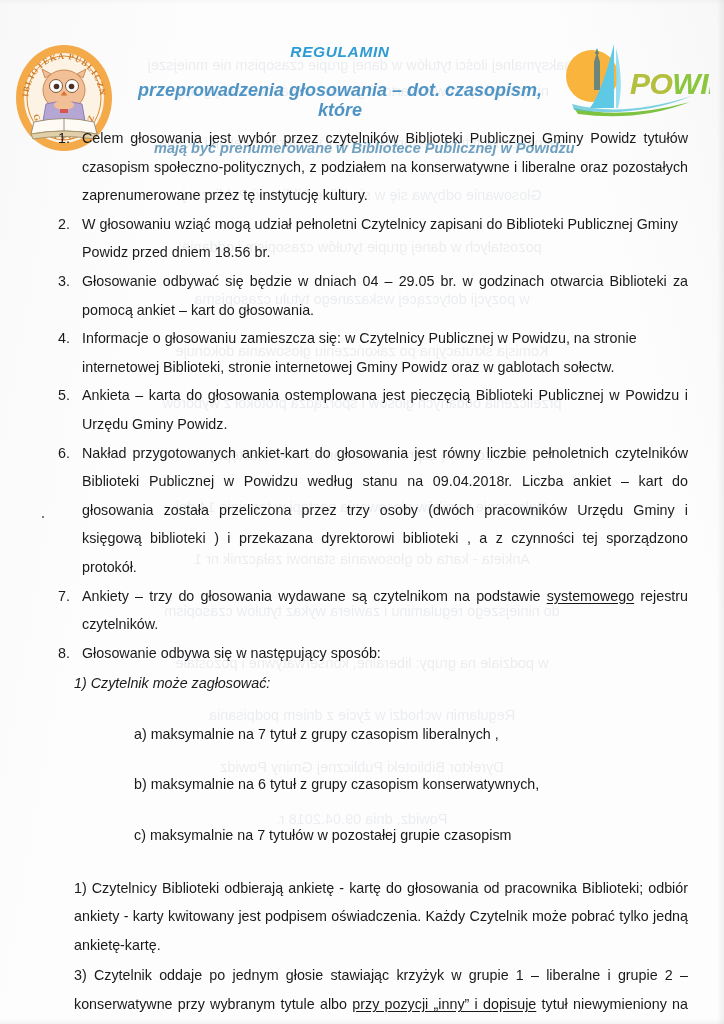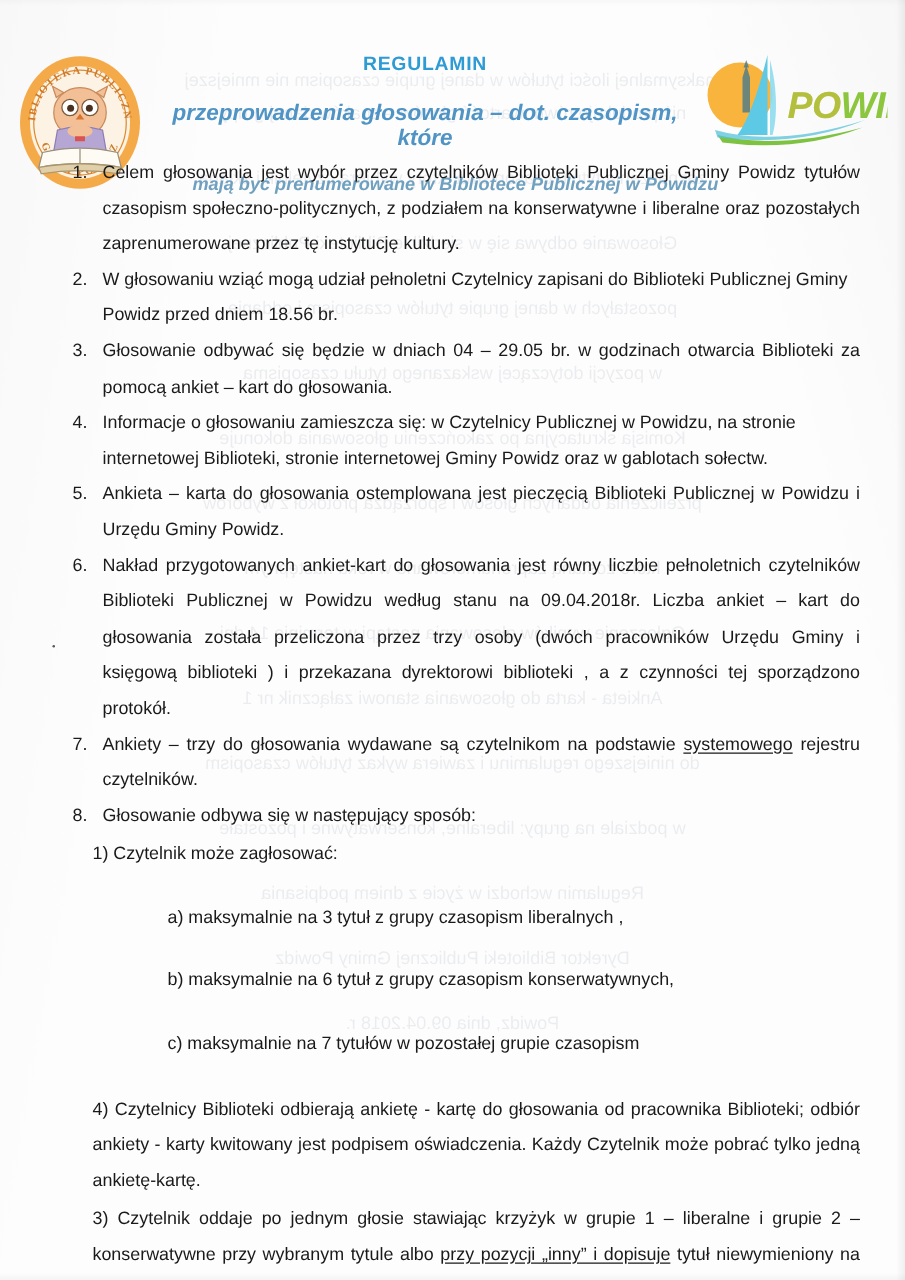--- a/index.html
+++ b/index.html
@@ -81,20 +81,21 @@
   .titles {
     position: absolute;
     left: 120px; top: 42px;
     width: 440px;
     text-align: center;
     z-index: 4;
   }
   .t-regulamin {
     font-size: 15.5px;
     font-weight: bold;
+    font-style: italic;
     letter-spacing: 0.6px;
     color: #2f9bd4;
     line-height: 20px;
   }
   .t-sub1 {
     margin-top: 18px;
     font-size: 18px;
     font-weight: bold;
     font-style: italic;
     color: #4f94c4;
@@ -135,20 +136,21 @@
   .just { text-align: justify; text-align-last: left; }
   .nojust { text-align: left; }
   u.ul { text-decoration: underline; text-underline-offset: 2px; }
 
   .sub-block {
     margin-top: 2px;
     margin-left: -8px;
   }
   .sub-item {
     margin-top: 2px;
+    font-style: italic;
   }
   .letter-item {
     margin-left: 60px;
     margin-top: 22px;
   }
   .para {
     margin-top: 24px;
     text-align: justify;
     text-align-last: left;
   }
@@ -268,23 +270,23 @@
       <li class="nojust">W głosowaniu wziąć mogą udział pełnoletni Czytelnicy zapisani do Biblioteki Publicznej Gminy Powidz przed dniem 18.56 br.</li>
       <li class="just">Głosowanie odbywać się będzie w dniach 04 – 29.05 br. w godzinach otwarcia Biblioteki za pomocą ankiet – kart do głosowania.</li>
       <li class="nojust">Informacje o głosowaniu zamieszcza się: w Czytelnicy Publicznej w Powidzu, na stronie internetowej Biblioteki, stronie internetowej Gminy Powidz oraz w gablotach sołectw.</li>
       <li class="just">Ankieta – karta do głosowania ostemplowana jest pieczęcią Biblioteki Publicznej w Powidzu i Urzędu Gminy Powidz.</li>
       <li class="just">Nakład przygotowanych ankiet-kart do głosowania  jest równy liczbie pełnoletnich czytelników Biblioteki Publicznej w Powidzu według stanu na 09.04.2018r. Liczba ankiet – kart do głosowania została przeliczona przez trzy osoby (dwóch pracowników Urzędu Gminy i księgową biblioteki ) i przekazana dyrektorowi biblioteki , a z czynności tej sporządzono protokół.</li>
       <li class="just"><span>Ankiety – trzy do głosowania wydawane są czytelnikom na podstawie </span><u class="ul">systemowego</u><span> rejestru czytelników.</span></li>
       <li class="nojust">
         <span>Głosowanie odbywa się w następujący sposób:</span>
         <div class="sub-block">
           <div class="sub-item">1) Czytelnik może zagłosować:</div>
-          <div class="letter-item">a) maksymalnie na 3 tytuł z grupy czasopism liberalnych ,</div>
+          <div class="letter-item">a) maksymalnie na 7 tytuł z grupy czasopism liberalnych ,</div>
           <div class="letter-item">b) maksymalnie na 6 tytuł z grupy czasopism konserwatywnych,</div>
           <div class="letter-item">c) maksymalnie na 7 tytułów w pozostałej grupie czasopism</div>
-          <div class="para">4) Czytelnicy Biblioteki odbierają ankietę - kartę do głosowania od pracownika Biblioteki; odbiór ankiety - karty kwitowany jest podpisem oświadczenia. Każdy Czytelnik może pobrać tylko jedną ankietę-kartę.</div>
+          <div class="para">1) Czytelnicy Biblioteki odbierają ankietę - kartę do głosowania od pracownika Biblioteki; odbiór ankiety - karty kwitowany jest podpisem oświadczenia. Każdy Czytelnik może pobrać tylko jedną ankietę-kartę.</div>
           <div class="para-tight"><span>3) Czytelnik oddaje po jednym głosie stawiając krzyżyk w grupie 1 – liberalne i grupie 2 – konserwatywne przy wybranym tytule albo </span><u class="ul">przy pozycji „inny” i dopisuje</u><span> tytuł niewymieniony na liście, co oznacza dokonanie wyboru. W grupie 3 – pozostałe, czytelnik może zaznaczyć maksymalnie 7 tytułów, albo w ramach maksymalnie 7 tytułów </span></div>
         </div>
       </li>
     </ol>
   </div>
 
 </div>
 
 </body></html>

